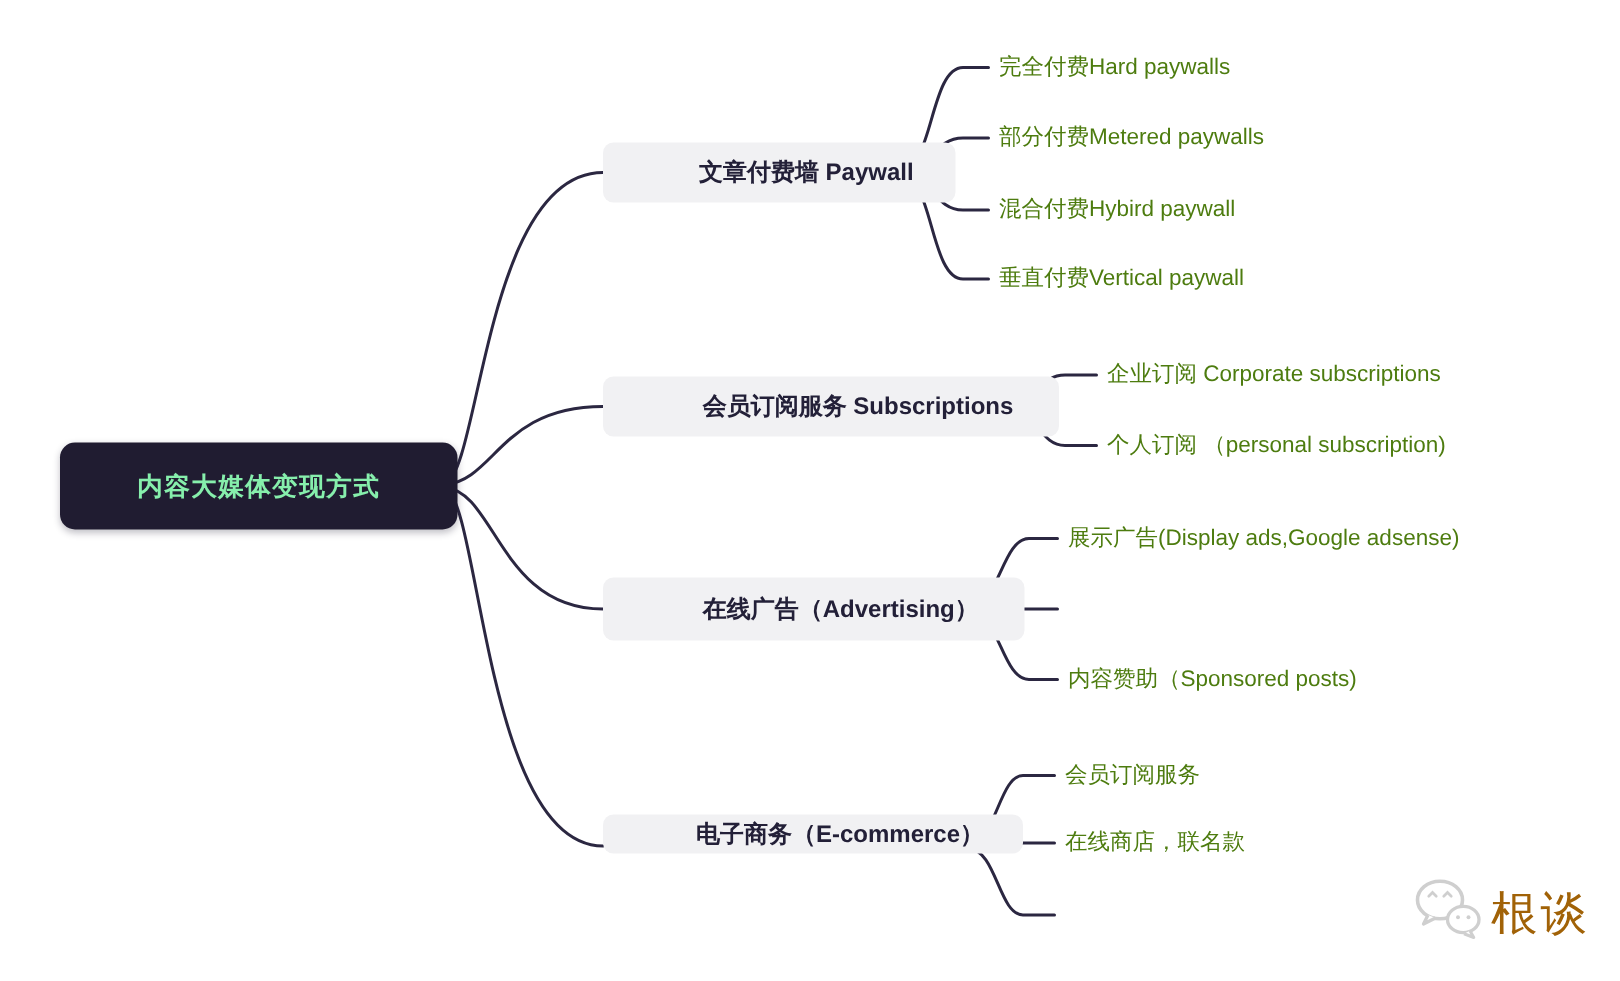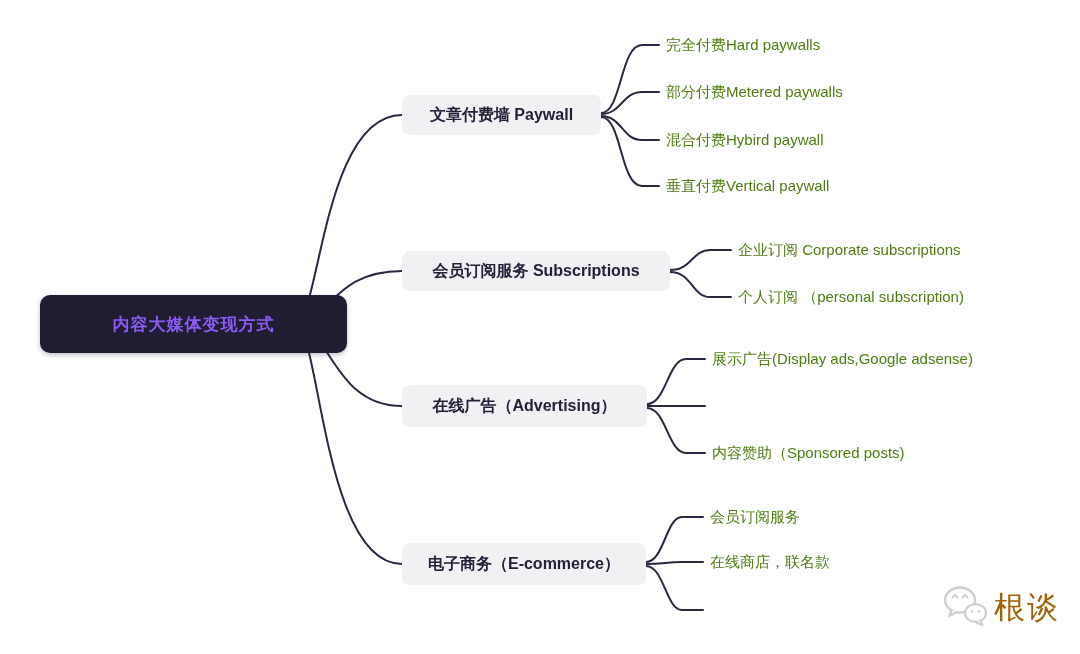--- a/index.html
+++ b/index.html
@@ -12,44 +12,45 @@
     font-family: "Liberation Sans", "DejaVu Sans", sans-serif;
   }
   svg.links {
     position: absolute;
     left: 0; top: 0;
     width: 1080px; height: 654px;
   }
   .root-node {
     position: absolute;
     left: 40px; top: 295px;
-    width: 307px; height: 58px;
+    width: 265px; height: 58px;
     background: #201c31;
     border-radius: 10px;
     display: flex; align-items: center; justify-content: center;
-    color: #8b5cf6;
+    color: #86efac;
     font-size: 17px;
     font-weight: bold;
     letter-spacing: 1px;
     box-shadow: 0 2px 5px rgba(32,28,49,0.28);
   }
   .branch-node {
     position: absolute;
     background: #f1f1f3;
     border-radius: 7px;
     display: flex; align-items: center; justify-content: center;
     color: #232038;
     font-size: 16px;
     font-weight: bold;
     white-space: pre;
+    padding-left: 36px;
   }
   .branch-1 { left: 402px; top: 95px;  width: 199px; height: 40px; }
   .branch-2 { left: 402px; top: 251px; width: 268px; height: 40px; }
   .branch-3 { left: 402px; top: 385px; width: 245px; height: 42px; }
-  .branch-4 { left: 402px; top: 543px; width: 244px; height: 42px; }
+  .branch-4 { left: 402px; top: 543px; width: 244px; height: 26px; }
   .leaf {
     position: absolute;
     color: #4d7c0f;
     font-size: 15px;
     line-height: 22px;
     white-space: pre;
   }
   .watermark {
     position: absolute;
     left: 942px; top: 584px;

